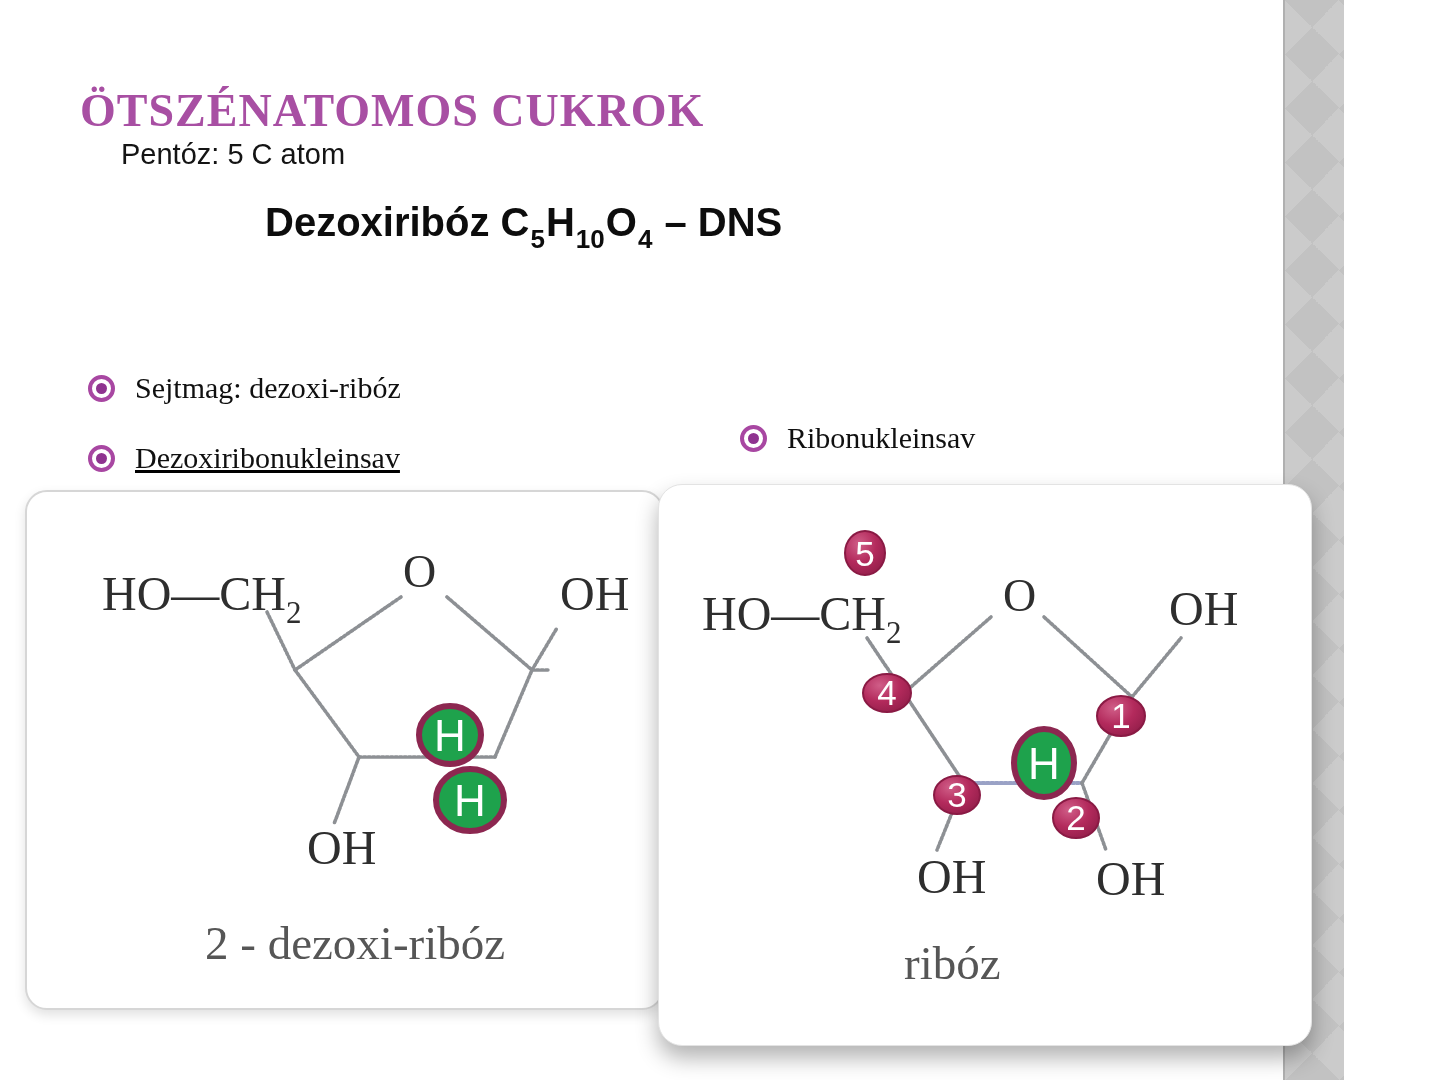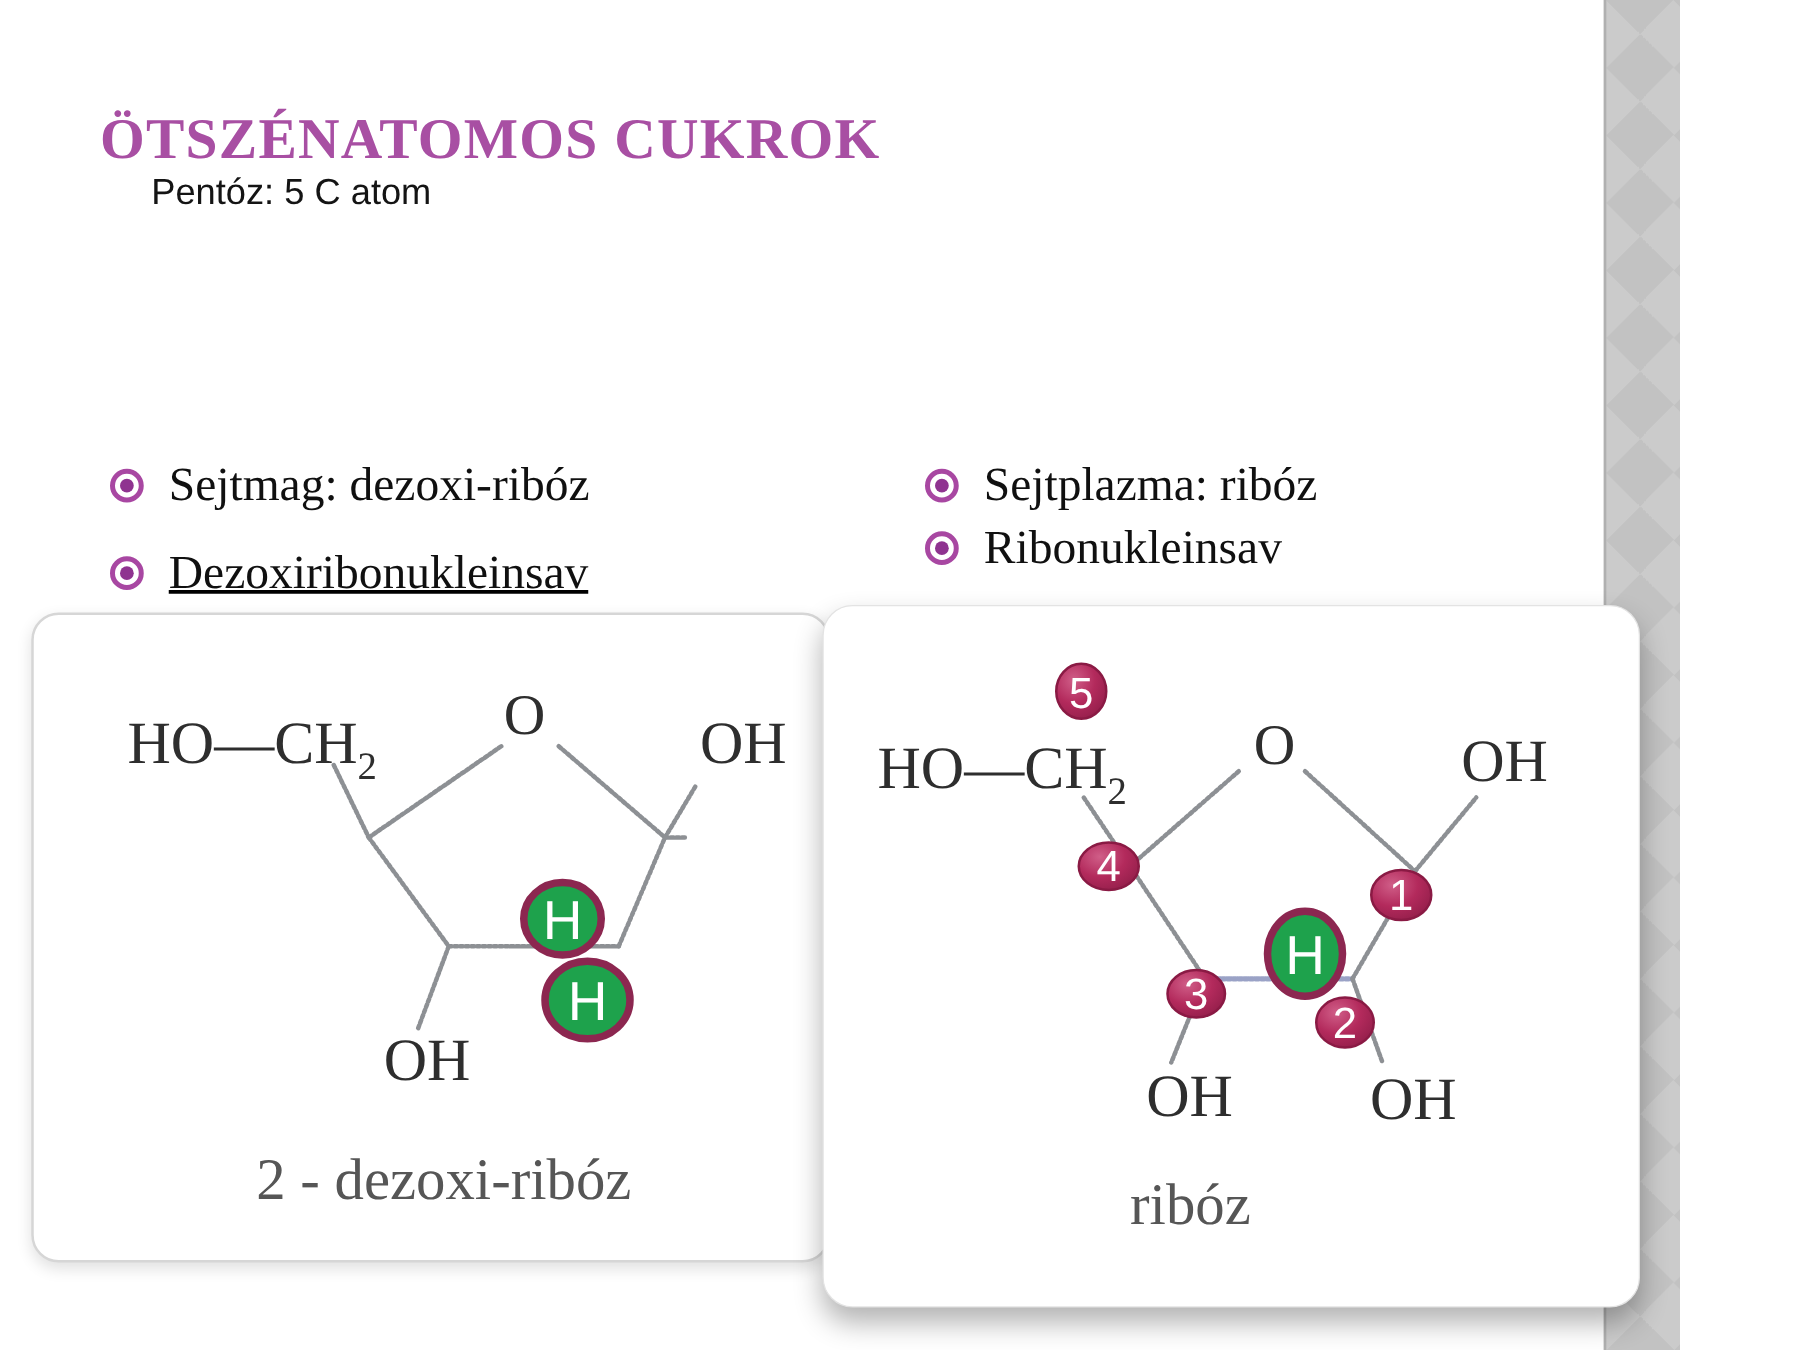--- a/index.html
+++ b/index.html
@@ -15,21 +15,21 @@
   .title{position:absolute;left:80px;top:84px;margin:0;
          font-family:"Liberation Serif",serif;font-weight:bold;font-size:46px;
          letter-spacing:1px;color:#a84fa3;white-space:nowrap;}
   .subtitle{position:absolute;left:121px;top:138px;font-size:29px;color:#141414;white-space:nowrap;}
 
   .formulas{position:absolute;left:265px;top:194px;color:#0d0d0d;}
   .fline{font-size:40px;font-weight:bold;line-height:57px;white-space:nowrap;}
   .fline sub{font-size:26px;font-weight:bold;vertical-align:baseline;position:relative;top:12px;margin:0 1px;}
 
   .bullet-row{position:absolute;display:flex;align-items:center;gap:20px;height:52px;}
-  .bullet-row .txt{font-family:"Liberation Serif",serif;font-size:38px;color:#101010;white-space:nowrap;}
+  .bullet-row .txt{font-family:"Liberation Serif",serif;font-size:30px;color:#101010;white-space:nowrap;}
   .bullet-icon{width:19px;height:19px;flex:0 0 auto;border-radius:50%;
                border:4px solid #a847a2;position:relative;}
   .bullet-icon::after{content:"";position:absolute;left:4px;top:4px;width:11px;height:11px;
                border-radius:50%;background:#8f3390;}
 
   .card{position:absolute;background:#ffffff;z-index:2;}
   .card-left{left:25px;top:490px;width:635px;height:516px;border:2px solid #d6d6d6;
              border-radius:22px;box-shadow:0 5px 12px rgba(0,0,0,.12);}
   .card-right{left:658px;top:484px;width:652px;height:560px;border:1px solid #e3e3e3;
               border-radius:24px;box-shadow:0 12px 22px rgba(0,0,0,.30);z-index:3;}
@@ -50,33 +50,30 @@
 <body>
 
 <div class="slide">
 
   <div class="strip"></div>
 
   <h1 class="title">ÖTSZÉNATOMOS CUKROK</h1>
   <div class="subtitle">Pentóz: 5 C atom</div>
 
   <div class="formulas">
+    <div class="fline"><span>Dezoxiribóz C</span><sub>5</sub><span>H</span><sub>10</sub><span>O</span><sub>4</sub><span> – DNS</span></div>
   </div>
 
   <div class="bullet-row" style="left:88px;top:362px;">
     <span class="bullet-icon"></span>
     <span class="txt">Sejtmag: dezoxi-ribóz</span>
   </div>
   <div class="bullet-row" style="left:88px;top:432px;text-decoration:underline;">
     <span class="bullet-icon"></span>
     <span class="txt">Dezoxiribonukleinsav</span>
-  </div>
-  <div class="bullet-row" style="left:740px;top:362px;">
-    <span class="bullet-icon"></span>
-    <span class="txt">Sejtplazma: ribóz</span>
   </div>
   <div class="bullet-row" style="left:740px;top:412px;">
     <span class="bullet-icon"></span>
     <span class="txt">Ribonukleinsav</span>
   </div>
 
   <div class="card card-left">
     <svg viewBox="0 0 635 516" width="635" height="516">
       <line class="bond" x1="240" y1="120" x2="268" y2="178"></line>
       <line class="bond" x1="374" y1="105" x2="268" y2="178"></line>

